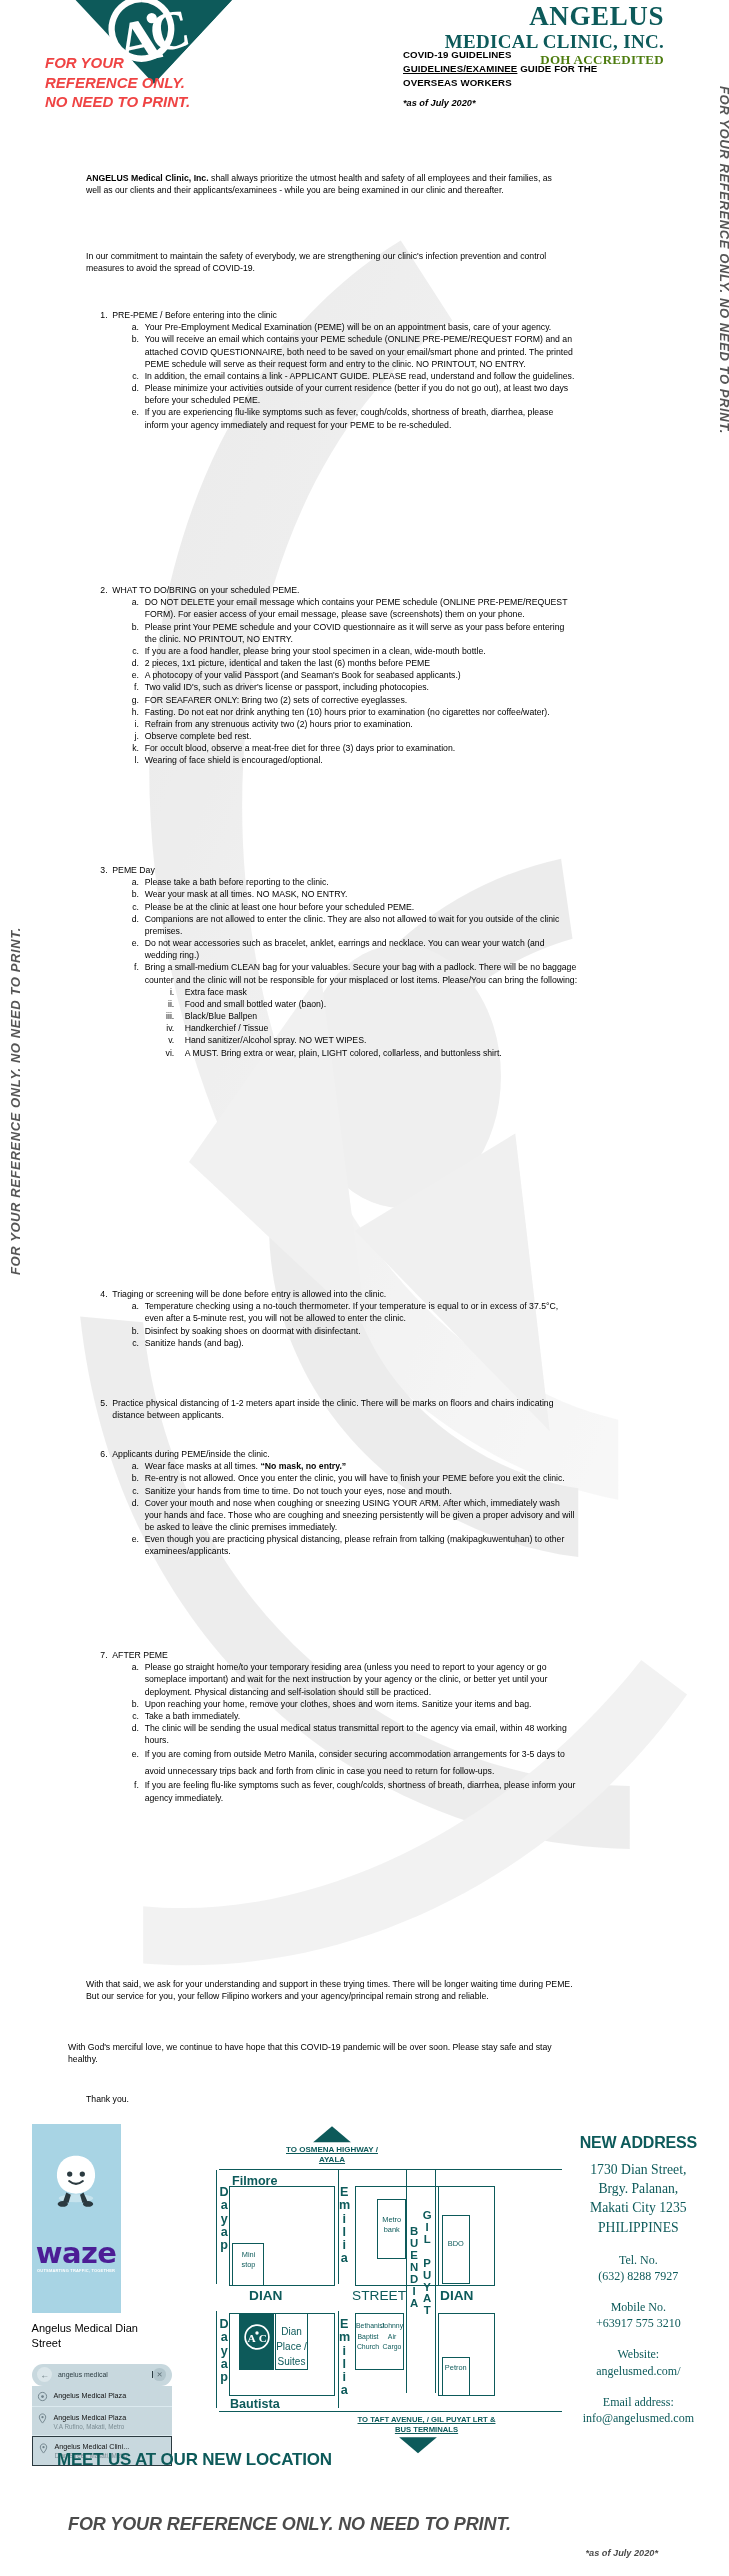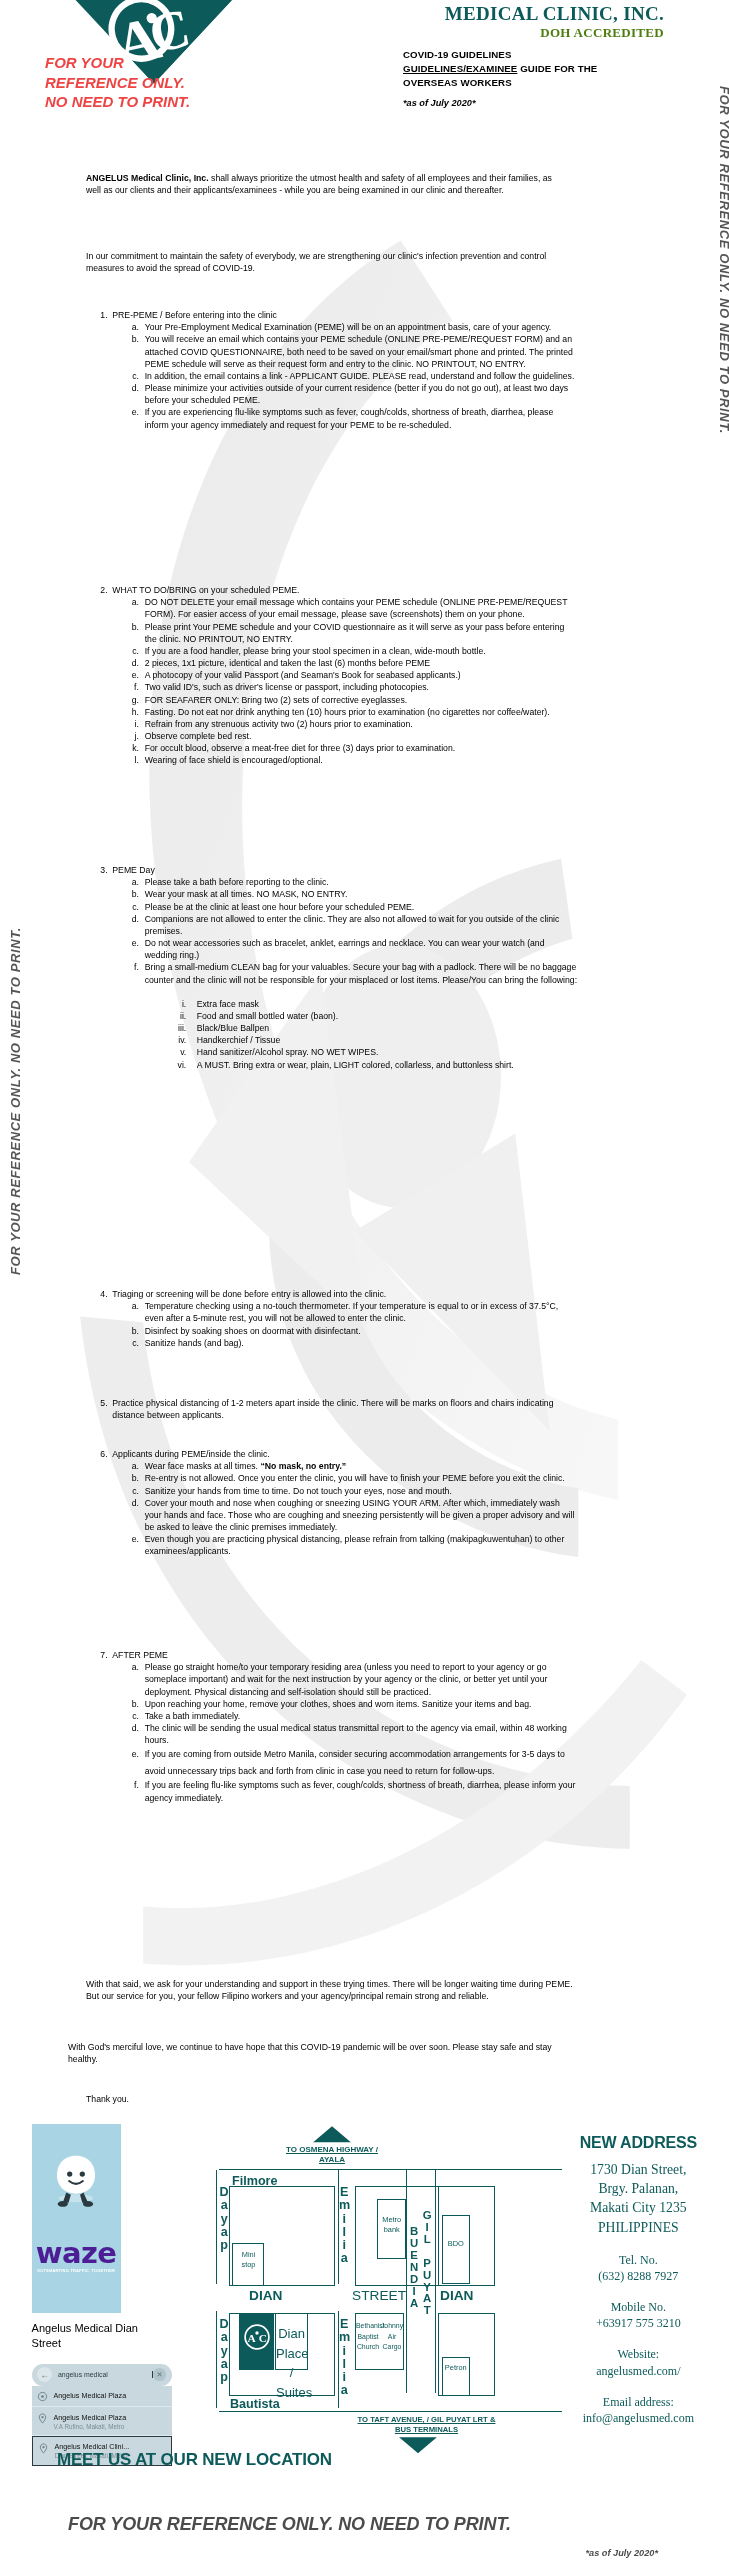--- a/index.html
+++ b/index.html
@@ -124,21 +124,21 @@
     line-height: 1.40;
   }
   ol.lvl1 > li { margin-bottom: 0.6px; padding-left: 2.3px; }
   ol.lvl2 {
     margin: 0 0 0 0;
     padding-left: 29px;
     list-style-type: lower-alpha;
   }
   ol.lvl2 > li { padding-left: 3.4px; }
   ol.lvl3 {
-    margin: 12px;
+    margin: 0;
     padding-left: 32px;
     list-style-type: lower-roman;
   }
   ol.lvl3 > li { padding-left: 8px; }
 
   .closing {
     position: absolute;
     left: 86px;
     width: 492px;
     font-size: 8.7px;
@@ -278,20 +278,21 @@
   <svg class="logo-mark" viewBox="0 0 300 150">
     <polygon points="10,0 290,0 150,150" fill="#0d5a5a"></polygon>
     <path d="M150 150 L290 0 L300 8 L160 150 Z" fill="#ffffff"></path>
     <circle cx="128" cy="50" r="52" fill="#ffffff" opacity="0.0"></circle>
     <path d="M128 2 a52 52 0 1 0 0.1 0" fill="none" stroke="#ffffff" stroke-width="11"></path>
     <text x="92" y="118" font-family="Liberation Serif, serif" font-size="106" font-weight="700" fill="#ffffff" transform="rotate(-12 92 118)">A</text>
     <text x="150" y="96" font-family="Liberation Serif, serif" font-size="96" font-weight="700" fill="#ffffff" transform="rotate(-12 150 96)">C</text>
     <circle cx="146" cy="35" r="9" fill="#ffffff"></circle>
   </svg>
   <div class="brand">
+    <div class="brand-1">ANGELUS</div>
     <div class="brand-2">MEDICAL CLINIC, INC.</div>
     <div class="brand-3">DOH ACCREDITED</div>
   </div>
 </div>
 
 <div class="ref-block">
   <div>FOR YOUR</div>
   <div>REFERENCE ONLY.</div>
   <div>NO NEED TO PRINT.</div>
 </div>
@@ -512,21 +513,21 @@
 
     <div class="mbox" style="left:63px; top:184px; width:106px; height:83px;"></div>
     <div class="mbox" style="left:73px; top:184px; width:35px; height:57px; background:#0d5a5a; border-color:#0d5a5a;"></div>
     <svg style="position:absolute;left:78px;top:195px;" width="26" height="26" viewBox="0 0 46 46">
       <circle cx="23" cy="23" r="21" fill="none" stroke="#ffffff" stroke-width="3"></circle>
       <text x="6" y="31" font-family="Liberation Serif, serif" font-size="20" font-weight="700" fill="#ffffff">A</text>
       <text x="26" y="31" font-family="Liberation Serif, serif" font-size="20" font-weight="700" fill="#ffffff">C</text>
       <circle cx="23" cy="16" r="3" fill="#ffffff"></circle>
     </svg>
     <div class="mbox" style="left:109px; top:184px; width:33px; height:57px;"></div>
-    <div class="mlabel" style="left:110px; top:195px; width:31px; text-align:center; font-size:13px; font-weight:400; line-height:1.5;">Dian Place / Suites</div>
+    <div class="mlabel" style="left:110px; top:195px; width:31px; text-align:center; font-size:10px; font-weight:400; line-height:1.5;">Dian Place / Suites</div>
 
     <div class="mroad" style="left:172px; top:182px; width:1.1px; height:97px;"></div>
     <div class="vletters" style="left:173px; top:189px; width:10.3px; font-size:12.6px;">E<br>m<br>i<br>l<br>i<br>a</div>
 
     <div class="mbox" style="left:189px; top:184px; width:49px; height:57px;"></div>
     <div class="mlabel" style="left:190px; top:192px; width:24px; text-align:center; font-size:6.9px; font-weight:400; line-height:1.5;">Bethanist Baptist Church</div>
     <div class="mlabel" style="left:214px; top:192px; width:24px; text-align:center; font-size:6.9px; font-weight:400; line-height:1.5;">Johnny Air Cargo</div>
 
     <div class="mbox" style="left:272px; top:184px; width:57px; height:83px;"></div>
     <div class="mbox" style="left:276px; top:228px; width:27.5px; height:39px;"></div>

